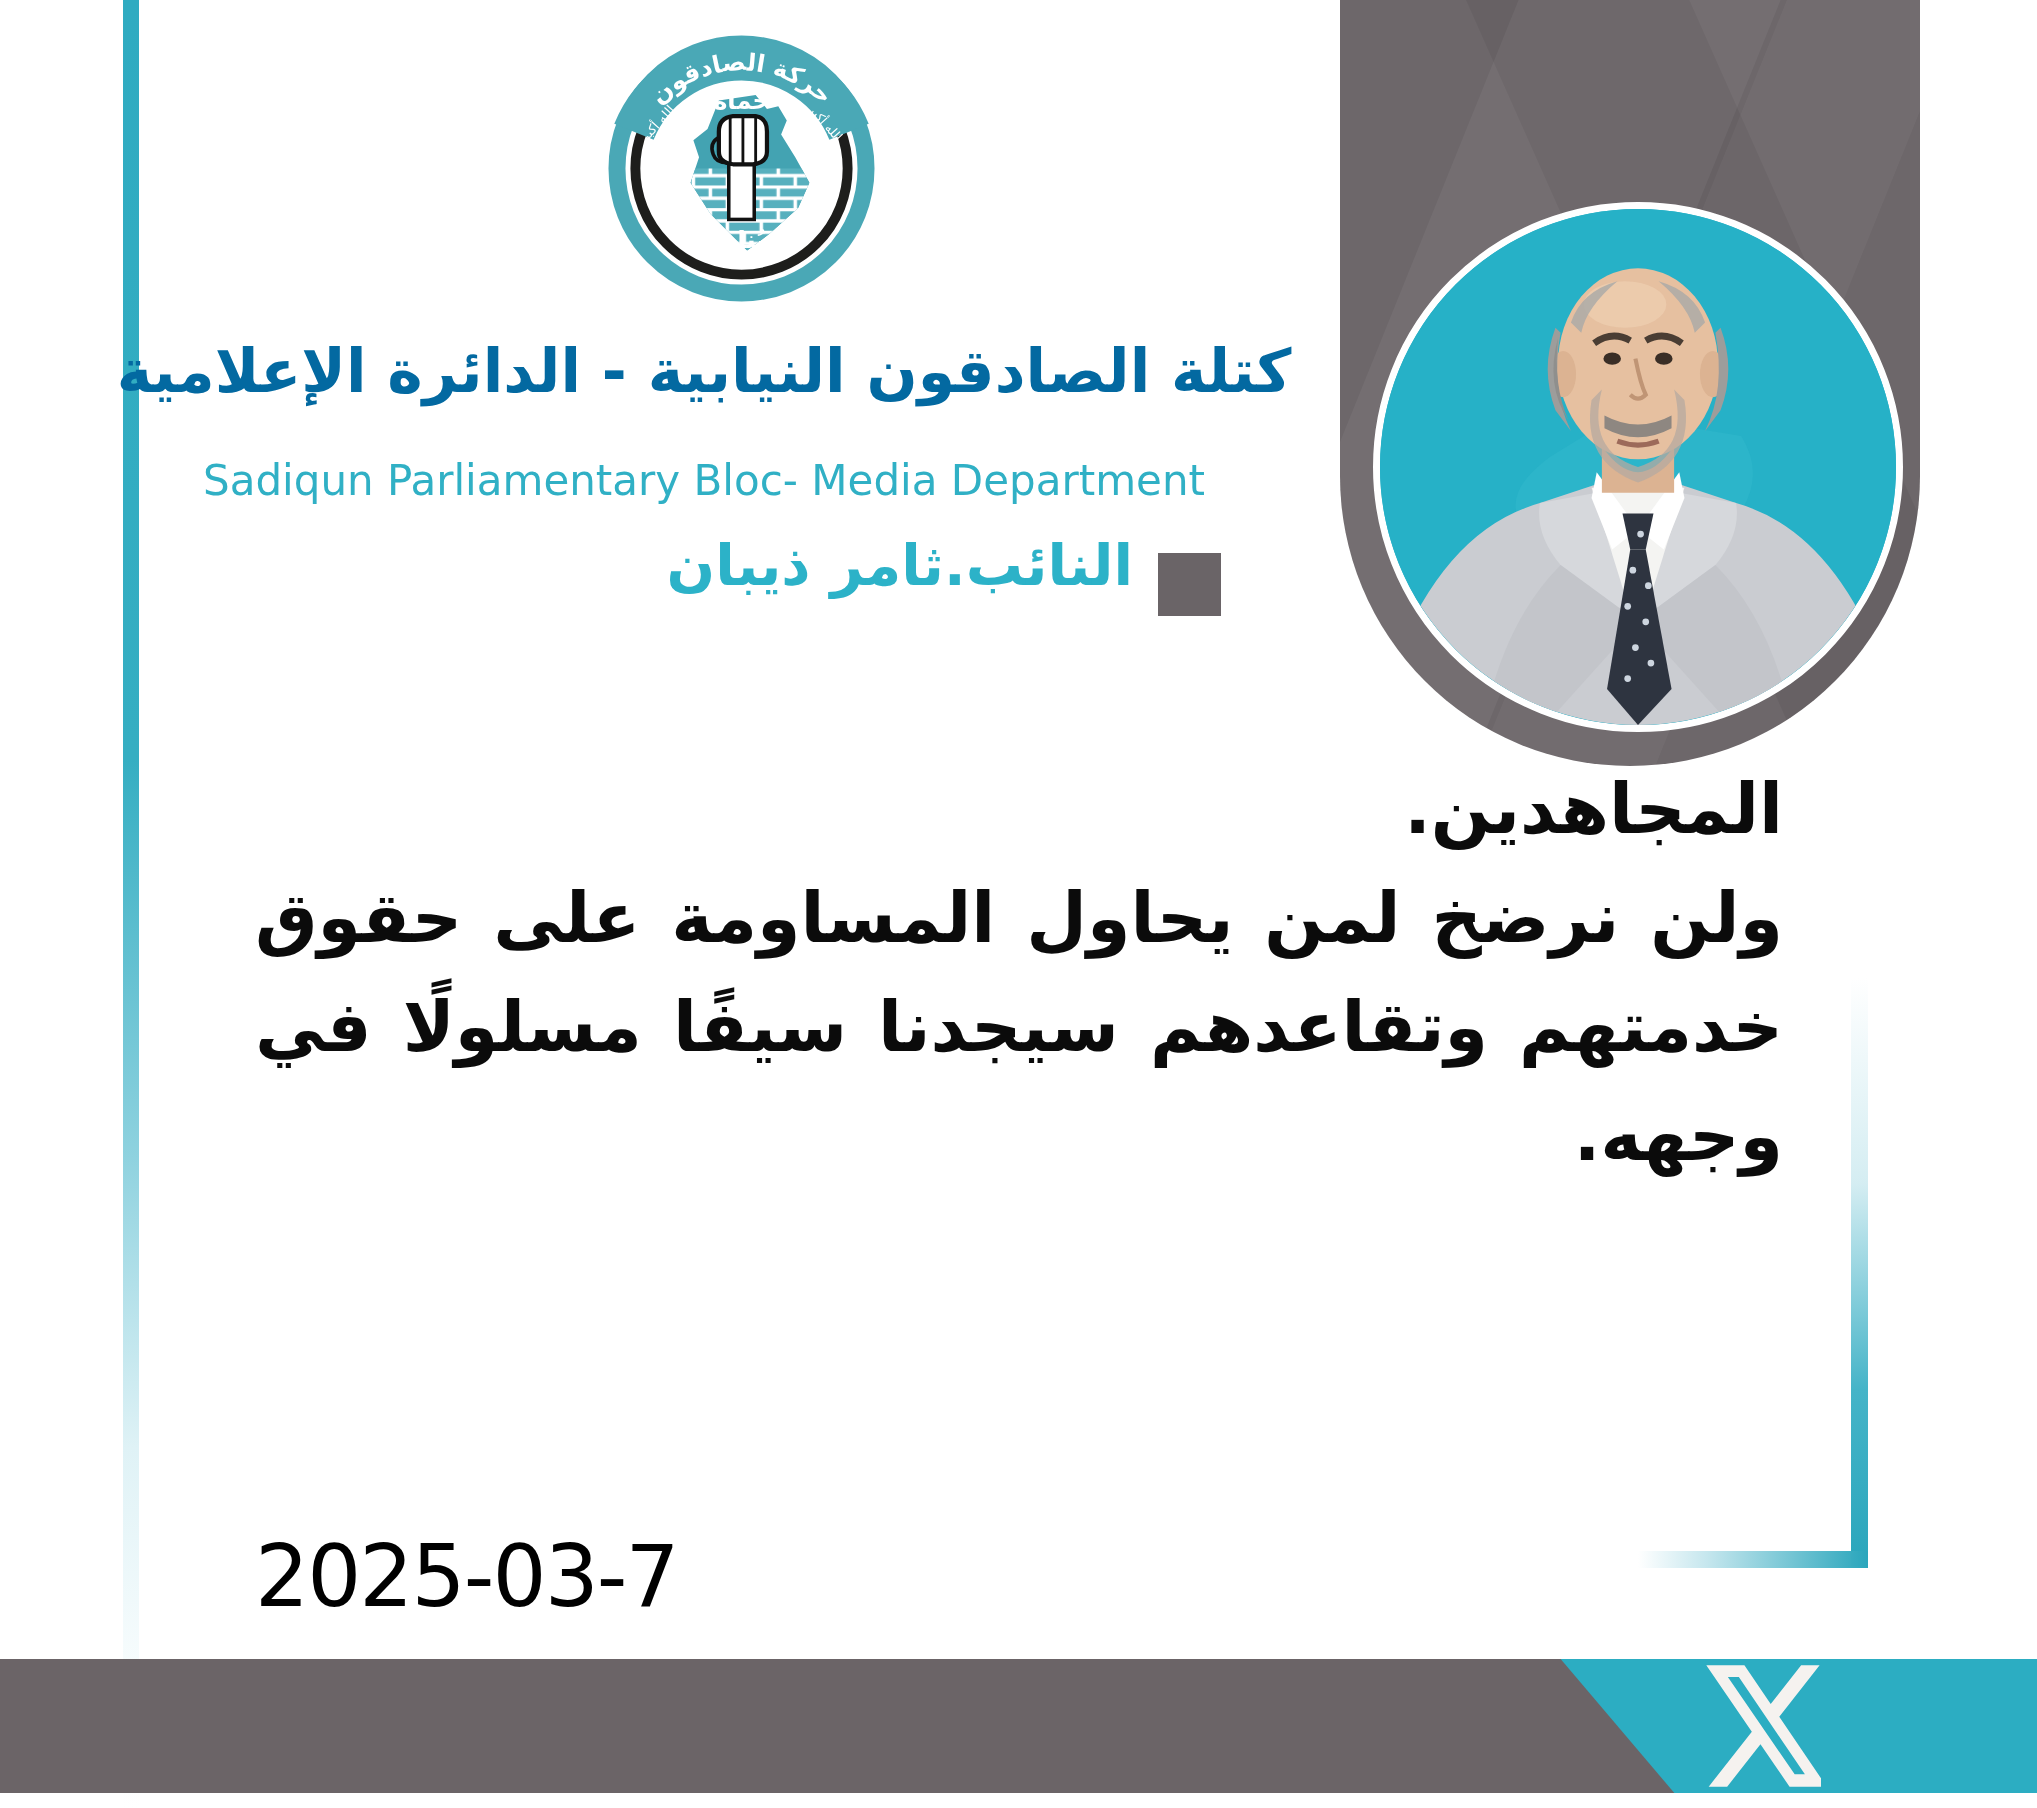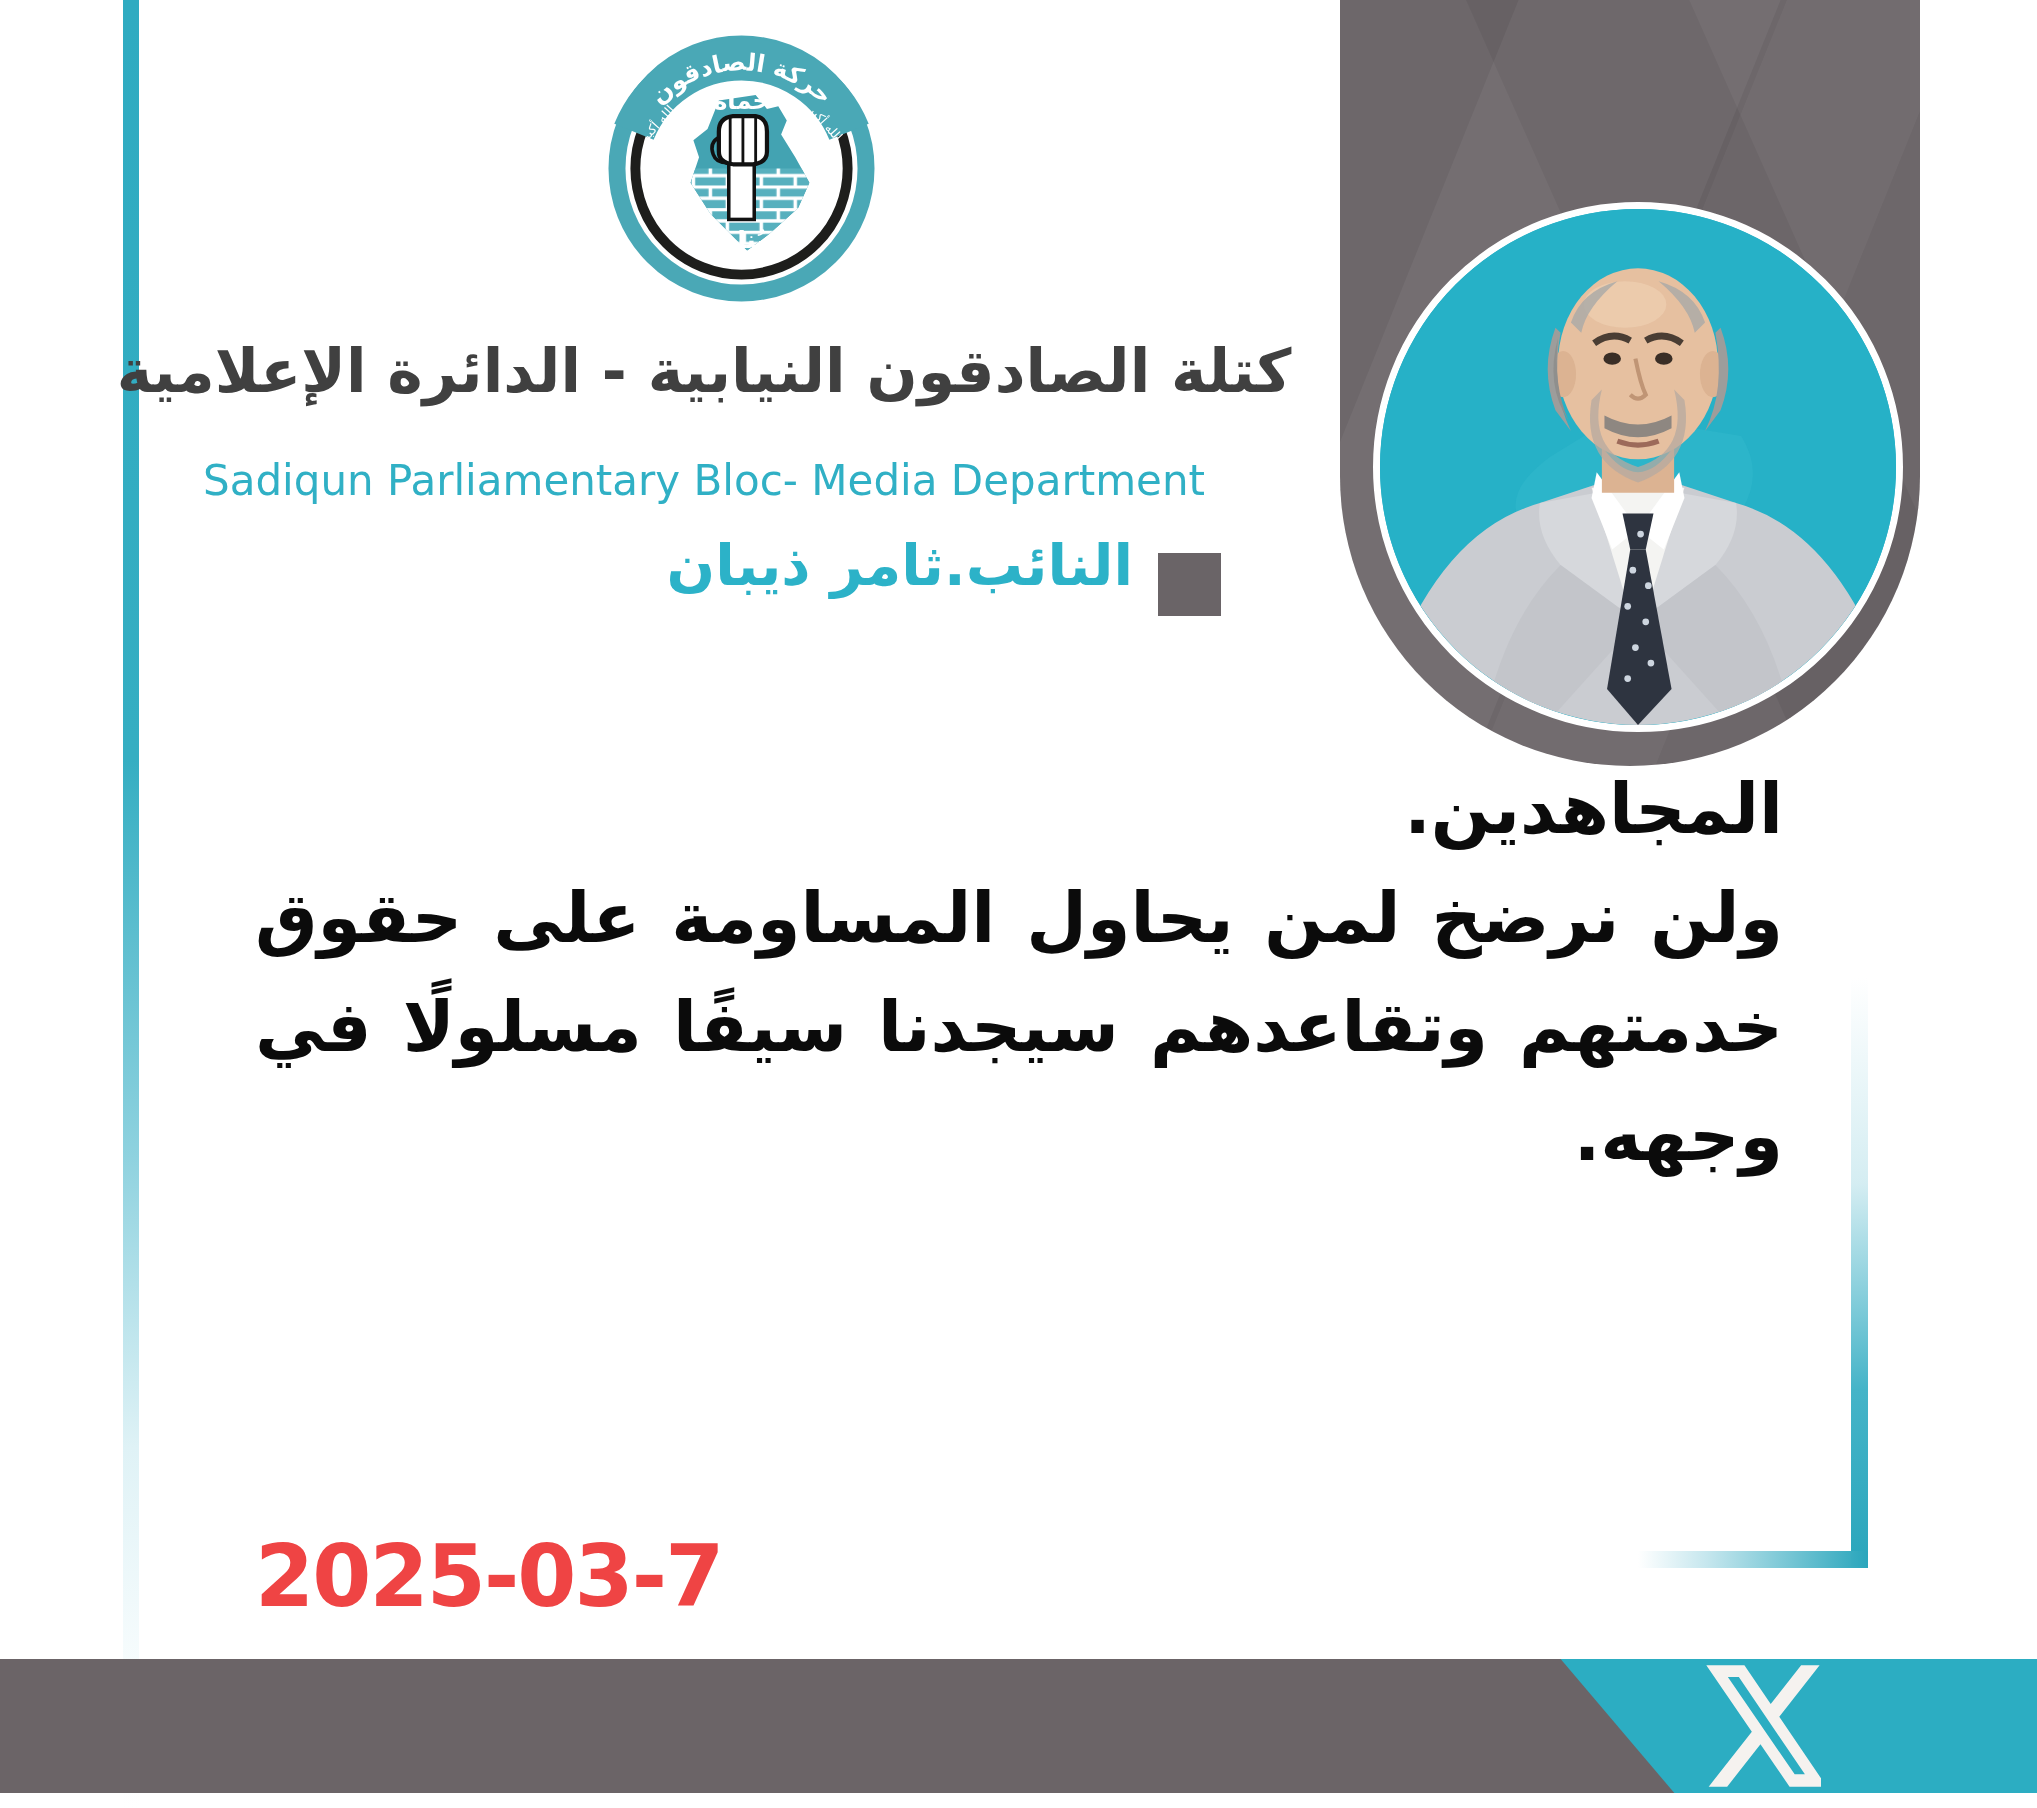--- a/index.html
+++ b/index.html
@@ -19,21 +19,21 @@
   .s3{width:204px;height:1164px;left:291px;top:-233px;transform:rotate(-24deg);background:rgba(0,0,0,0.05);}
   .photo-ring{position:absolute;left:33px;top:202px;width:516px;height:516px;border:7.8px solid #ffffff;
     border-radius:50%;background:#26b1c7;overflow:hidden;}
   .photo-ring svg{display:block;}
 
   
   .emblem{position:absolute;left:600px;top:27px;width:283px;height:283px;z-index:2;}
 
   
   .org-ar{position:absolute;left:78px;top:336px;width:1252px;text-align:center;direction:rtl;
-    font-size:60px;font-weight:bold;color:#404040;z-index:2;}
+    font-size:60px;font-weight:bold;color:#0369a1;z-index:2;}
   .org-en{position:absolute;left:78px;top:456px;width:1252px;text-align:center;
     font-size:42px;font-weight:normal;color:#30b0c5;letter-spacing:0px;z-index:2;}
 
   
   .name-sq{position:absolute;left:1158px;top:553px;width:63px;height:63px;background:#6a6467;z-index:2;}
   .name-tx{position:absolute;right:905px;top:532px;direction:rtl;white-space:nowrap;
     font-size:57px;font-weight:bold;color:#2cb2c8;z-index:2;}
 
   
   .statement{position:absolute;left:255px;top:755px;width:1528px;direction:rtl;z-index:2;
@@ -42,21 +42,21 @@
   .ln.just{text-align:justify;text-align-last:justify;}
   .ln.end{text-align:right;}
 
   
   .brk-v{position:absolute;left:1851px;top:978px;width:16.5px;height:588px;z-index:1;
     background:linear-gradient(180deg,rgba(255,255,255,0) 0%,rgba(205,234,240,0.85) 35%,#45b4c8 70%,#2aa6bc 100%);}
   .brk-h{position:absolute;left:1638px;top:1551px;width:230px;height:16.5px;z-index:1;
     background:linear-gradient(90deg,rgba(255,255,255,0) 0%,rgba(191,228,236,0.9) 30%,#2aa6bc 100%);}
 
   
-  .date{position:absolute;left:255px;top:1527px;font-size:85px;font-weight:bold;color:#ef4444;
+  .date{position:absolute;left:255px;top:1527px;font-size:85px;font-weight:normal;color:#000000;
     letter-spacing:-1.9px;z-index:2;}
 
   
   .band{position:absolute;left:0;top:1659px;width:2038px;height:134px;background:#6b6467;z-index:3;}
   .band-teal{position:absolute;left:1514px;top:0;width:524px;height:134px;background:#2cadc2;
     clip-path:polygon(8.9% 0,100% 0,100% 100%,30.6% 100%);}
   .x-logo{position:absolute;left:192px;top:5.8px;width:115px;height:122px;}
 </style>
 </head>
 <body>

